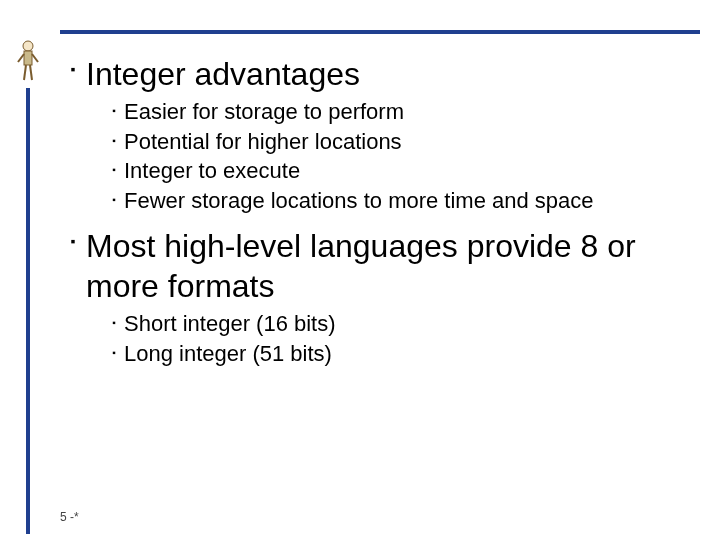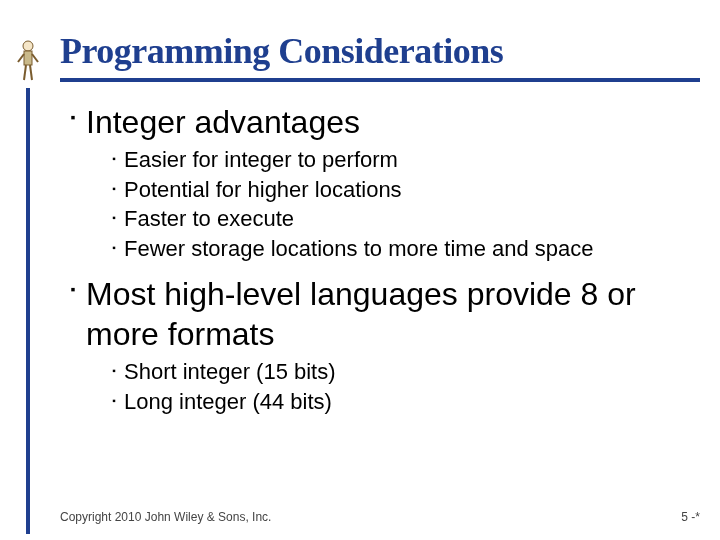--- a/index.html
+++ b/index.html
@@ -112,58 +112,56 @@
       <line x1="8" y1="14" x2="2" y2="22" stroke="#7a5c2e" stroke-width="2"></line>
       <line x1="16" y1="14" x2="22" y2="22" stroke="#7a5c2e" stroke-width="2"></line>
       <line x1="10" y1="25" x2="8" y2="40" stroke="#7a5c2e" stroke-width="2"></line>
       <line x1="14" y1="25" x2="16" y2="40" stroke="#7a5c2e" stroke-width="2"></line>
     </svg>
   </div>
   <div class="vline"></div>
 </div>
 
 <div class="slide">
-  <div class="title">Programming Considerations</div>
   <div class="hline"></div>
 
   <div class="content">
 
     <div class="b1">
       <div class="bullet">▪</div>
       <div class="txt">Integer advantages</div>
     </div>
     <div class="b2">
       <div class="bullet">▪</div>
-      <div class="txt">Easier for integer to perform</div>
+      <div class="txt">Easier for storage to perform</div>
     </div>
     <div class="b2">
       <div class="bullet">▪</div>
       <div class="txt">Potential for higher locations</div>
     </div>
     <div class="b2">
       <div class="bullet">▪</div>
-      <div class="txt">Faster to execute</div>
+      <div class="txt">Integer to execute</div>
     </div>
     <div class="b2">
       <div class="bullet">▪</div>
       <div class="txt">Fewer storage locations to more time and space</div>
     </div>
 
     <div class="b1" style="margin-top:12px;">
       <div class="bullet">▪</div>
       <div class="txt">Most high-level languages provide 8 or more formats</div>
     </div>
     <div class="b2">
       <div class="bullet">▪</div>
-      <div class="txt">Short integer (15 bits)</div>
+      <div class="txt">Short integer (16 bits)</div>
     </div>
     <div class="b2">
       <div class="bullet">▪</div>
-      <div class="txt">Long integer (44 bits)</div>
+      <div class="txt">Long integer (51 bits)</div>
     </div>
 
   </div>
 </div>
 
 <div class="footer">
-  <span>Copyright 2010 John Wiley &amp; Sons, Inc.</span>
   <span>5 -*</span>
 </div>
 
 </body></html>

